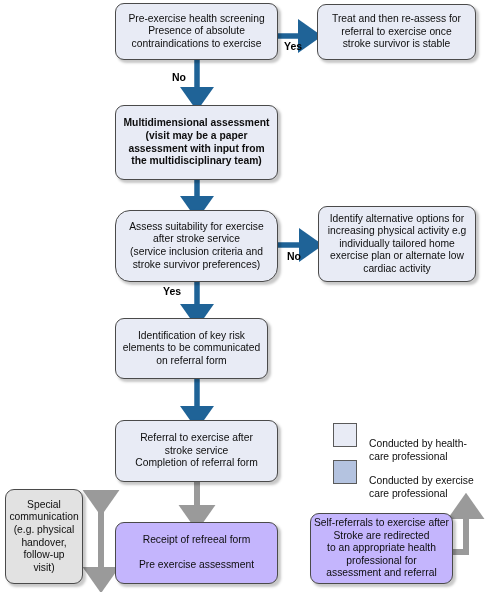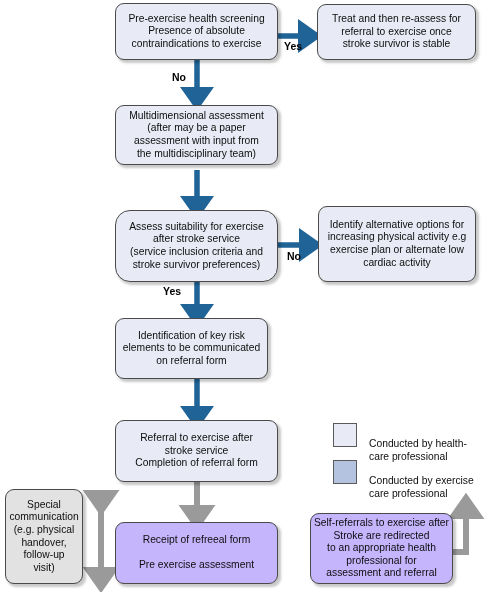--- a/index.html
+++ b/index.html
@@ -137,37 +137,38 @@
     <span class="ln">Presence of absolute</span>
     <span class="ln">contraindications to exercise</span>
   </div>
 
   <div class="node light" style="left:317px; top:4px; width:159px; height:56px;">
     <span class="ln">Treat and then re-assess for</span>
     <span class="ln">referral to exercise once</span>
     <span class="ln">stroke survivor is stable</span>
   </div>
 
-  <div class="node light" style="left:115px; top:105px; width:163px; height:60px;">
+  <div class="node light" style="left:115px; top:105px; width:163px; height:75px;font-weight:bold;">
     <span class="ln">Multidimensional assessment</span>
-    <span class="ln">(after may be a paper</span>
+    <span class="ln">(visit may be a paper</span>
     <span class="ln">assessment with input from</span>
     <span class="ln">the multidisciplinary team)</span>
   </div>
 
   <div class="node light" style="left:115px; top:210px; width:163px; height:72px;border-radius:15px;">
     <span class="ln">Assess suitability for exercise</span>
     <span class="ln">after stroke service</span>
     <span class="ln">(service inclusion criteria and</span>
     <span class="ln">stroke survivor preferences)</span>
   </div>
 
   <div class="node light" style="left:318px; top:206px; width:158px; height:76px;">
     <span class="ln">Identify alternative options for</span>
     <span class="ln">increasing physical activity e.g</span>
+    <span class="ln">individually tailored home</span>
     <span class="ln">exercise plan or alternate low</span>
     <span class="ln">cardiac activity</span>
   </div>
 
   <div class="node light" style="left:115px; top:318px; width:153px; height:61px;">
     <span class="ln">Identification of key risk</span>
     <span class="ln">elements to be communicated</span>
     <span class="ln">on referral form</span>
   </div>
 

